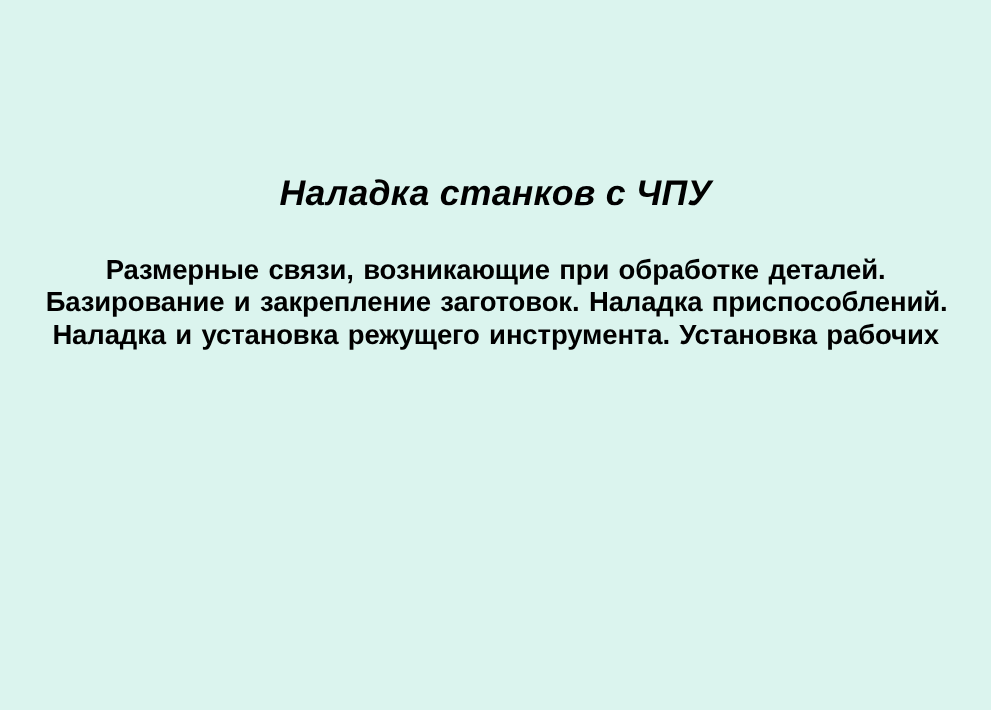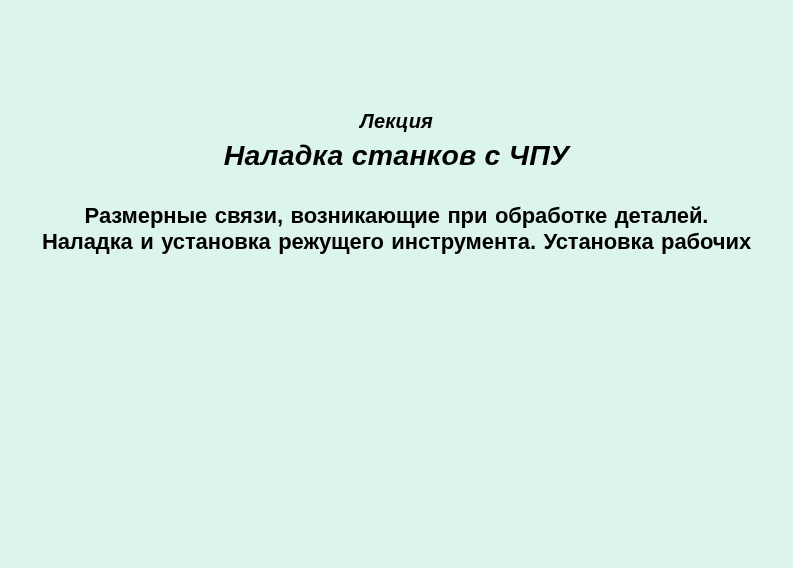--- a/index.html
+++ b/index.html
@@ -55,21 +55,21 @@
     word-spacing: 1.5px;
   }
   .body-line {
     white-space: nowrap;
   }
 </style>
 </head>
 <body>
 
 <div class="slide">
-  <div class="kicker">Лекция</div>
 
   <h1 class="title" style="margin:0; font-size:28.5px;">Наладка станков с ЧПУ</h1>
 
   <div class="body-text">
     <div class="body-line">Размерные связи, возникающие при обработке деталей.</div>
+    <div class="body-line">Базирование и закрепление заготовок. Наладка приспособлений.</div>
     <div class="body-line">Наладка и установка режущего инструмента. Установка рабочих</div>
   </div>
 </div>
 
 </body></html>

